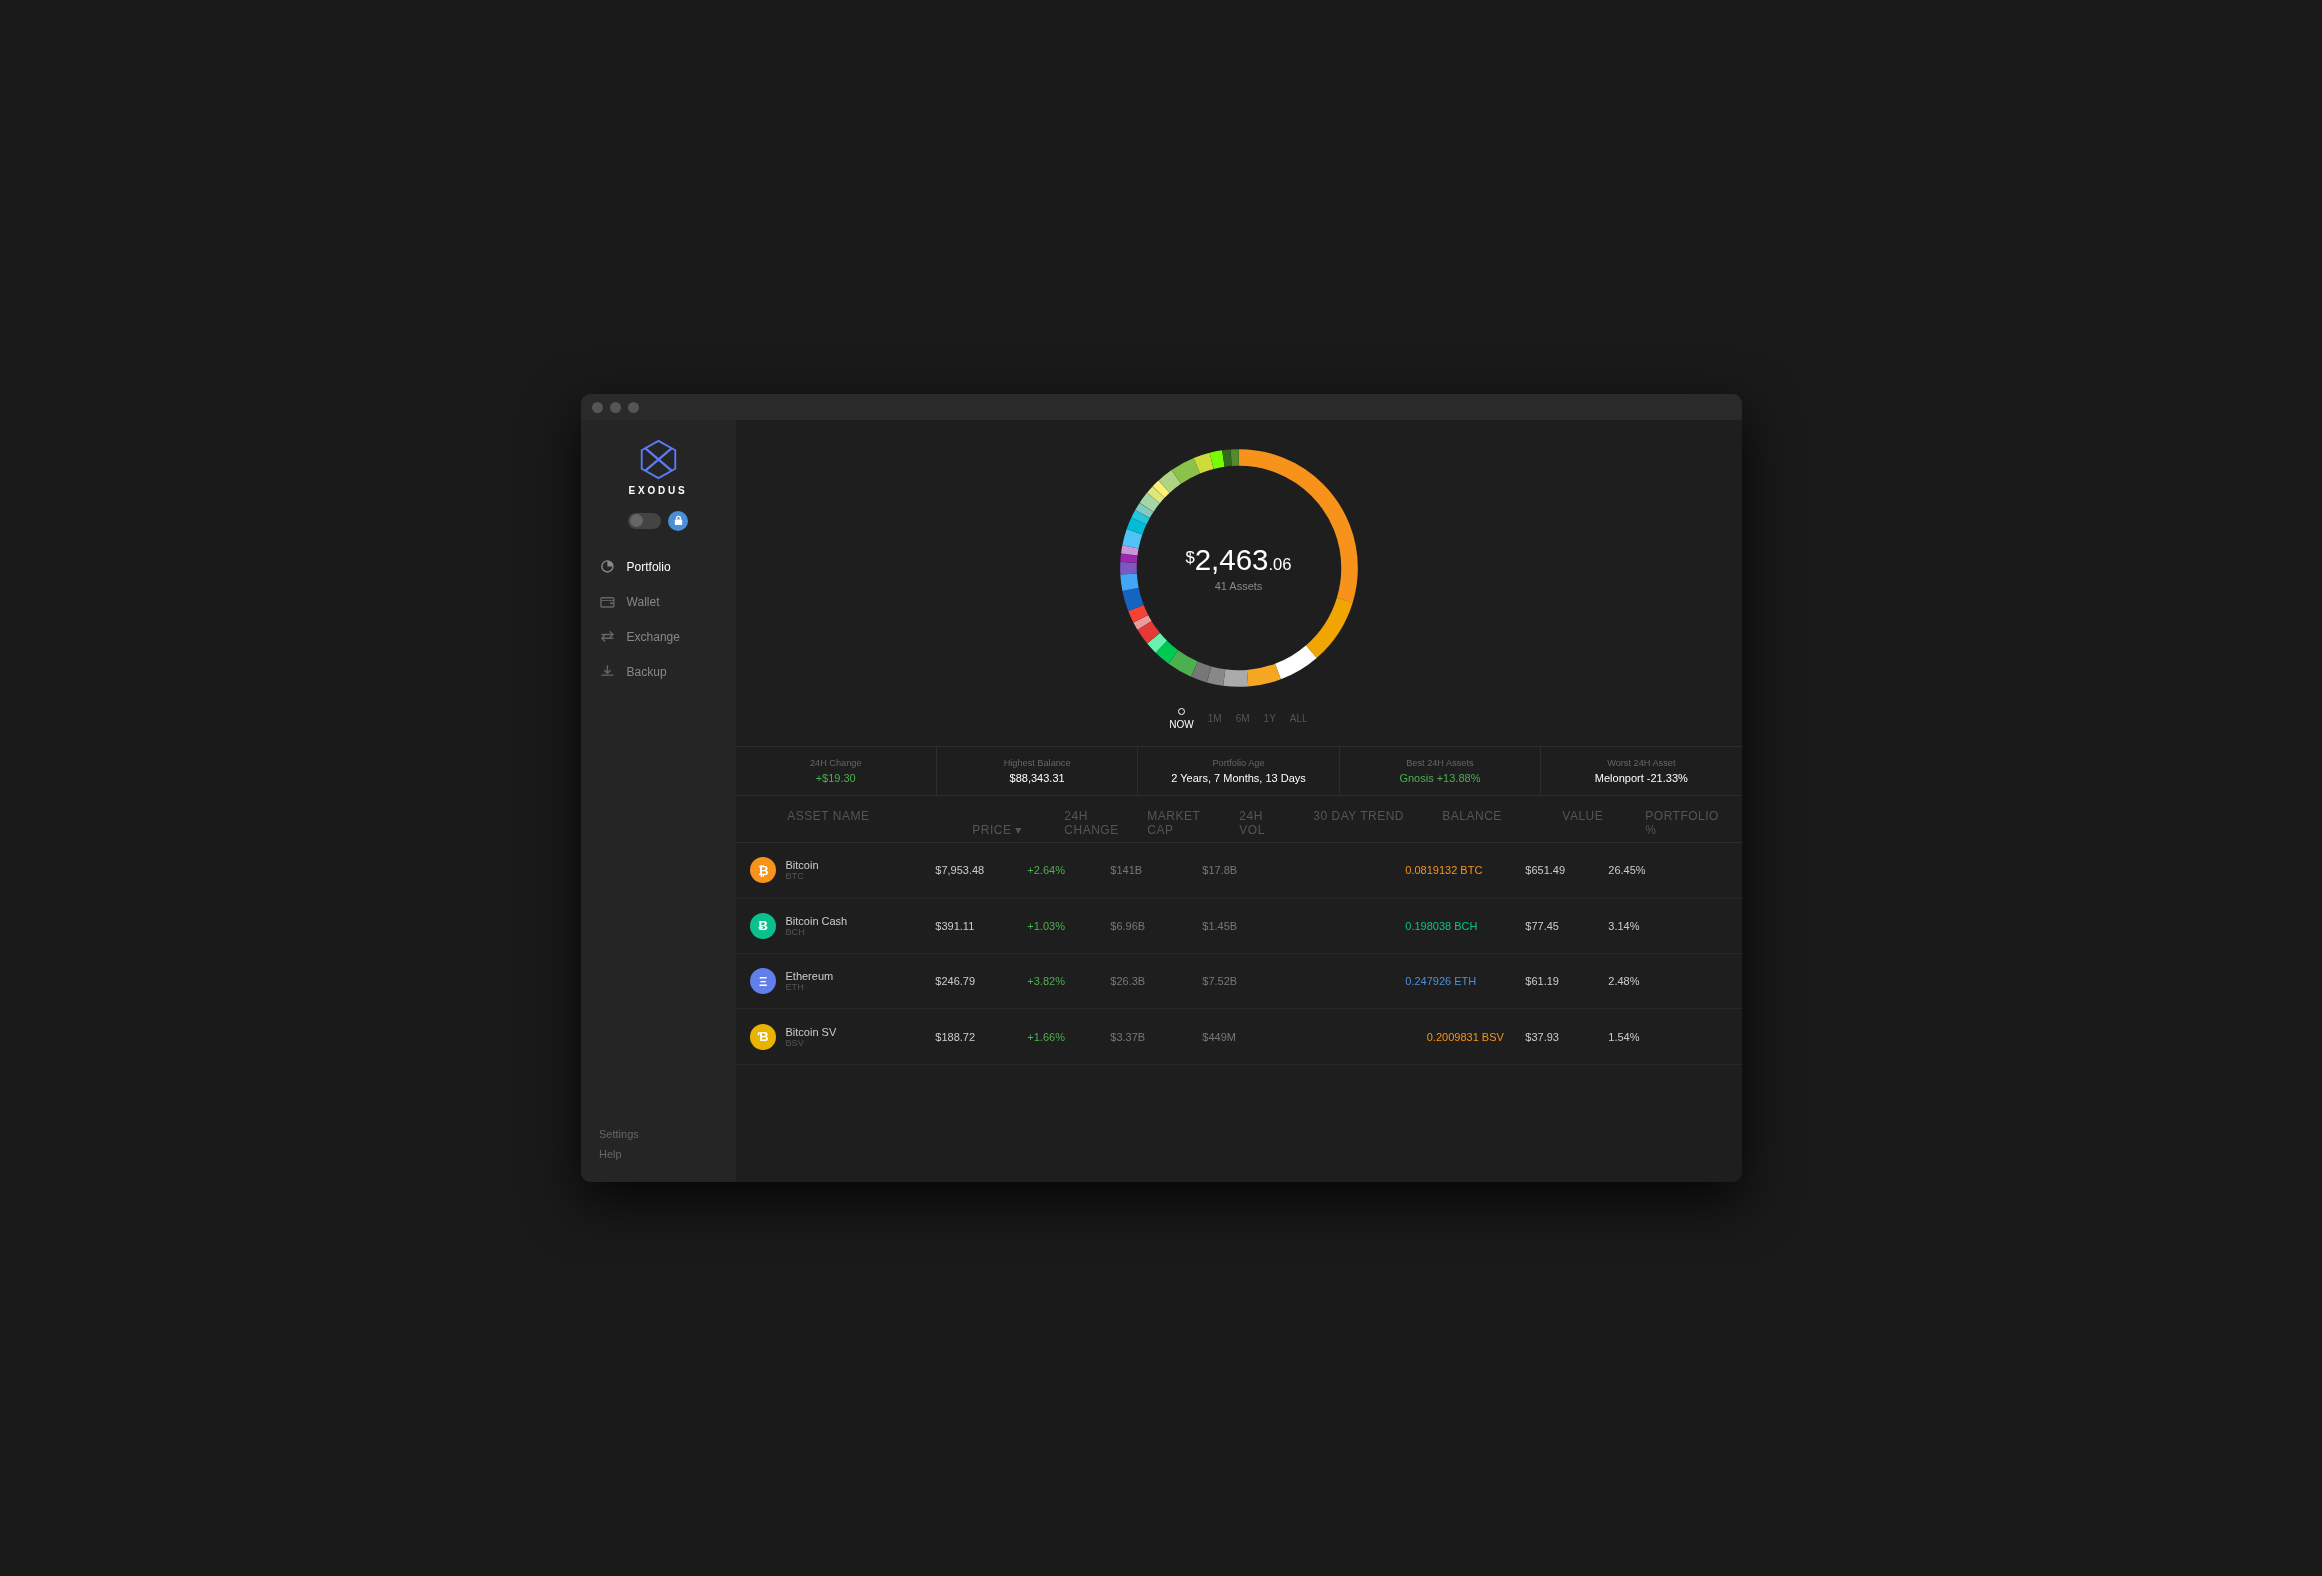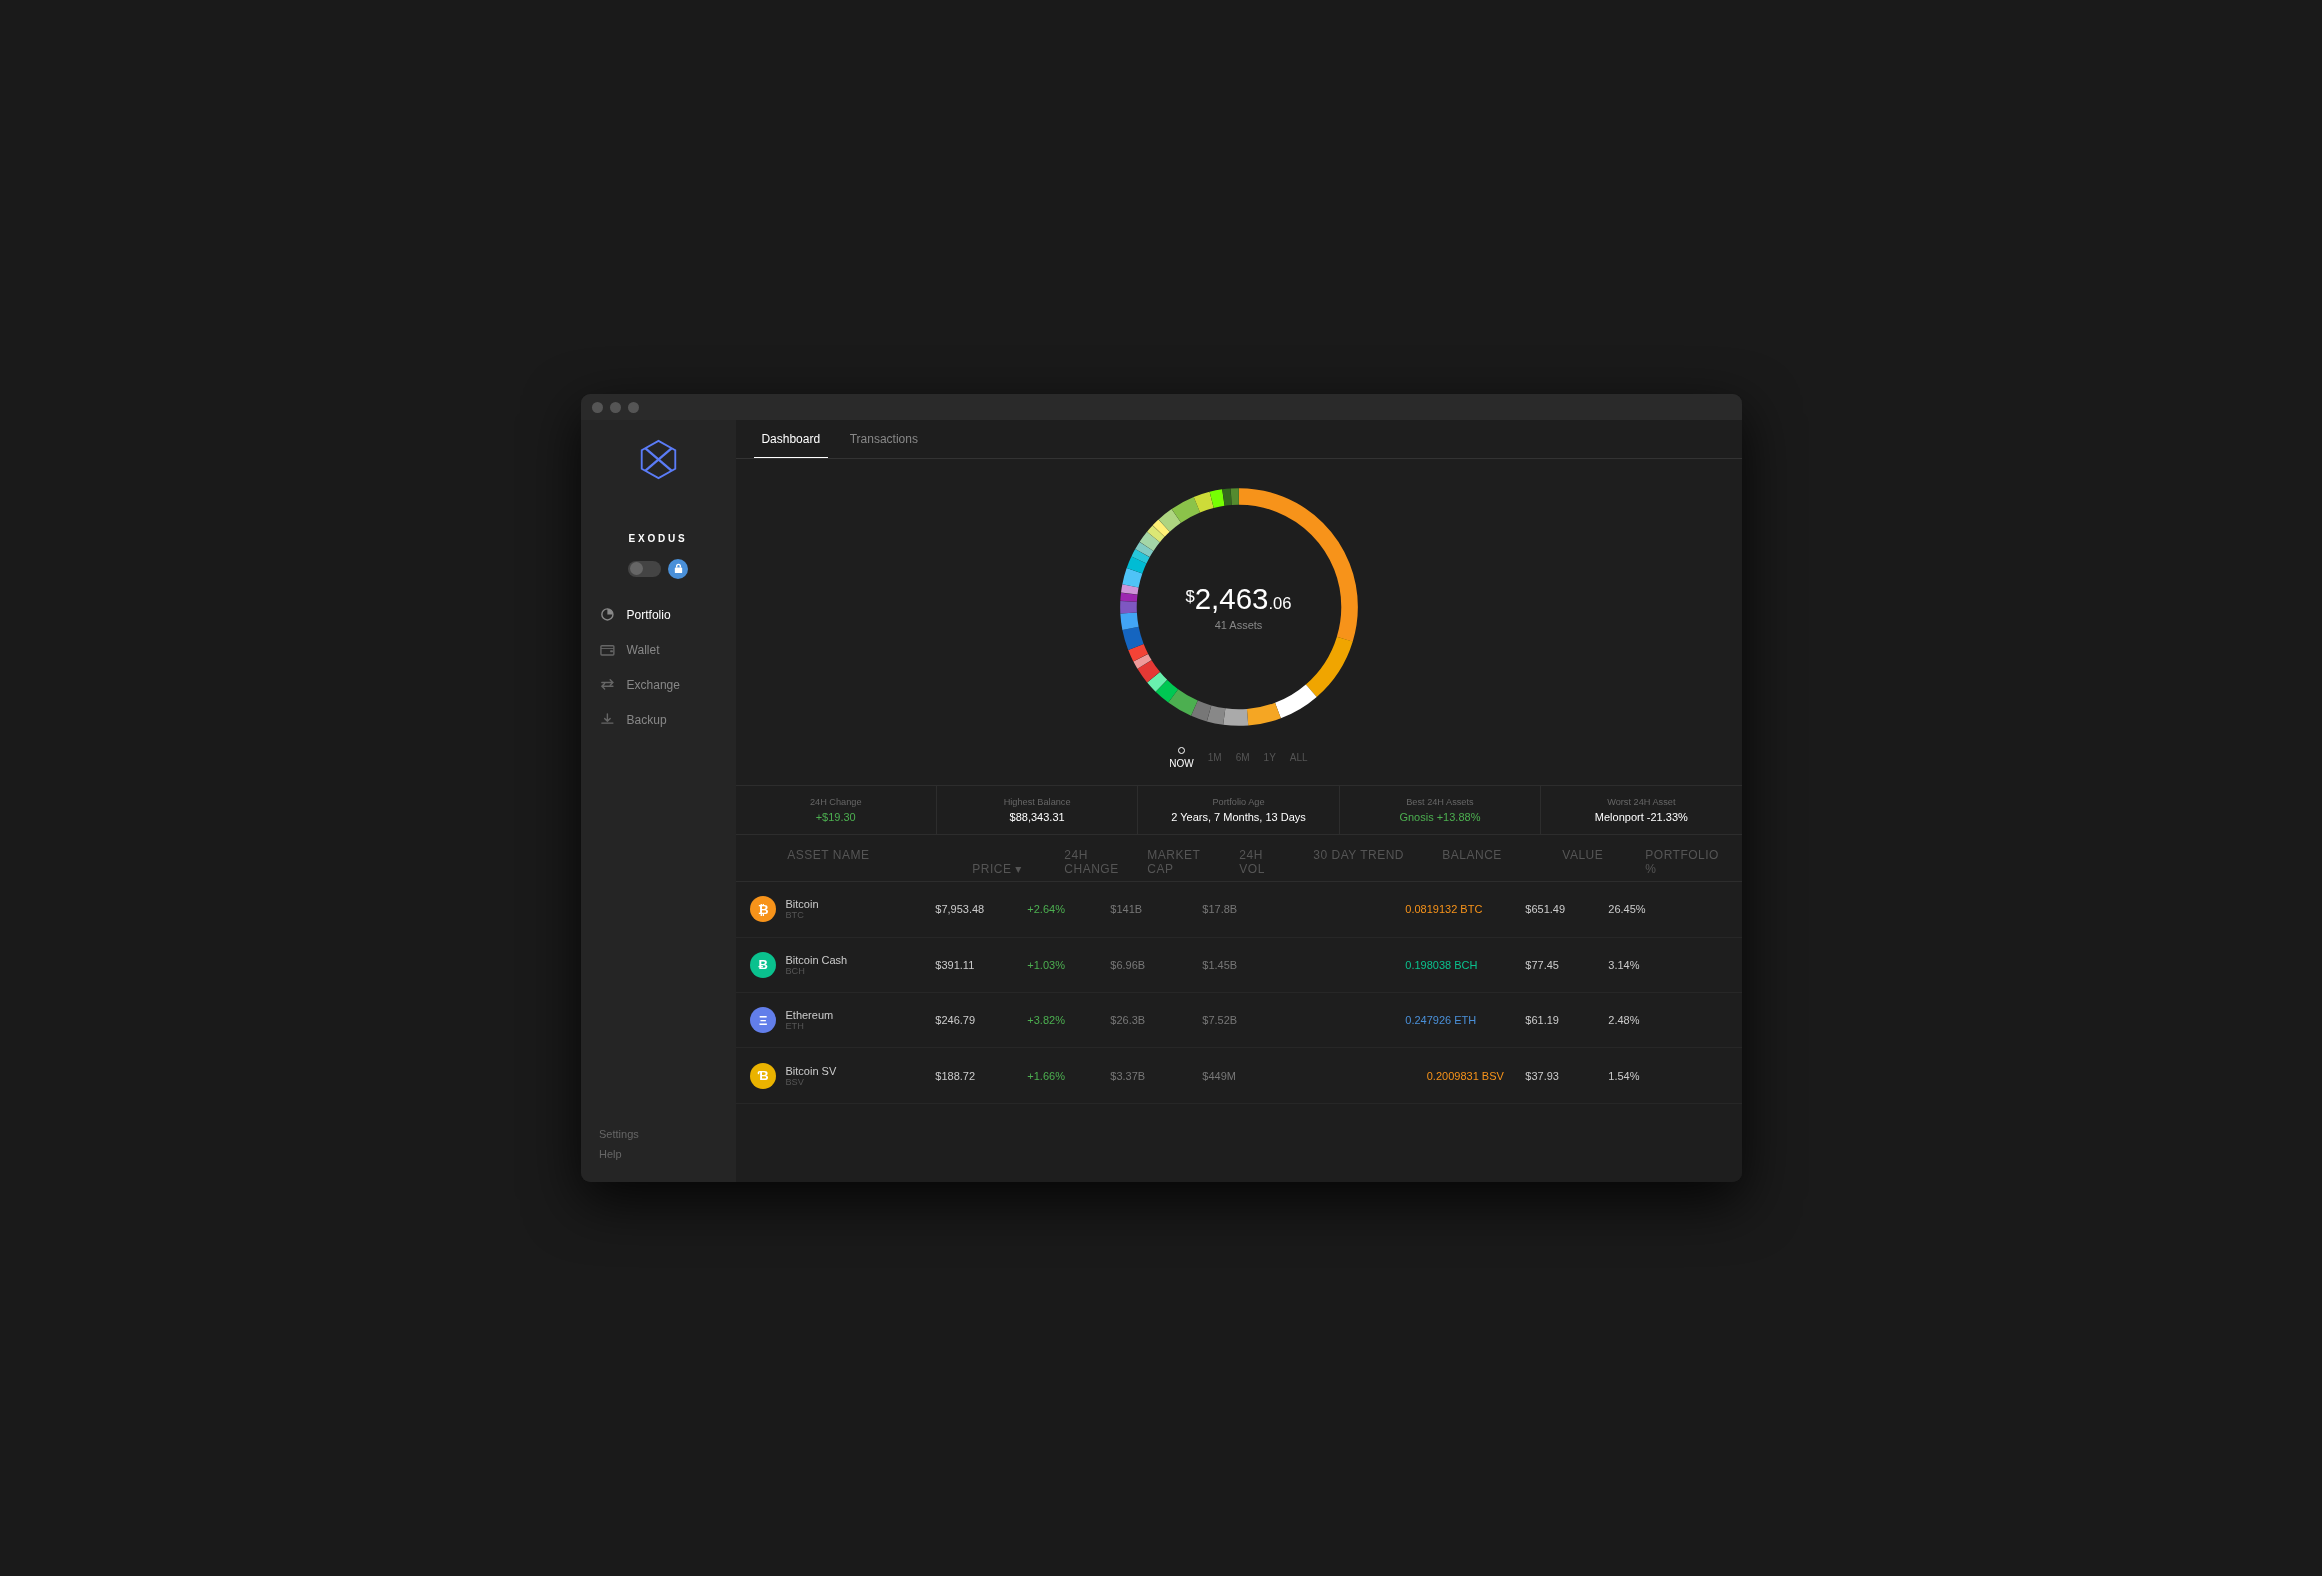--- a/index.html
+++ b/index.html
@@ -46,21 +46,20 @@
       display: flex;
       flex-direction: column;
       padding: 0 0 18.5px 0;
       flex-shrink: 0;
     }
     .logo-area {
       display: flex;
       flex-direction: column;
       align-items: center;
       padding: 18.5px 0 14.8px;
-      gap: 48px;
     }
     .logo-icon {
       width: 41px;
       height: 41px;
       margin-bottom: 5.5px;
     }
     .logo-text {
       color: #ffffff;
       font-size: 10px;
       font-weight: 600;
@@ -388,28 +387,20 @@
       <div class="spacer"></div>
 
       <div class="settings-help">
         <span class="settings-link">Settings</span>
         <span class="settings-link">Help</span>
       </div>
     </div>
 
     <div class="content">
 
-      <div class="tab-bar">
-        <div class="tab active">
-          <span>Dashboard</span>
-        </div>
-        <div class="tab">
-          <span>Transactions</span>
-        </div>
-      </div>
 
       <div class="main-content">
 
         <div class="chart-section">
           <div class="donut-wrapper">
             <svg class="donut-svg" viewBox="0 0 280 280" id="donut-svg">
             <circle cx="140" cy="140" r="120" fill="none" stroke="#f7931a" stroke-width="18" stroke-dasharray="223.80013651653016 530.1821003450201" transform="rotate(-90 140 140)"></circle>
                 <circle cx="140" cy="140" r="120" fill="none" stroke="#f0a500" stroke-width="18" stroke-dasharray="67.69002238685222 686.2922144746981" transform="rotate(16.856693973740306 140 140)"></circle>
                 <circle cx="140" cy="140" r="120" fill="none" stroke="#ffffff" stroke-width="18" stroke-dasharray="42.306263991782636 711.6759728697676" transform="rotate(49.17629895634607 140 140)"></circle>
                 <circle cx="140" cy="140" r="120" fill="none" stroke="#f5a623" stroke-width="18" stroke-dasharray="33.84501119342611 720.1372256681242" transform="rotate(69.37605207047469 140 140)"></circle>

